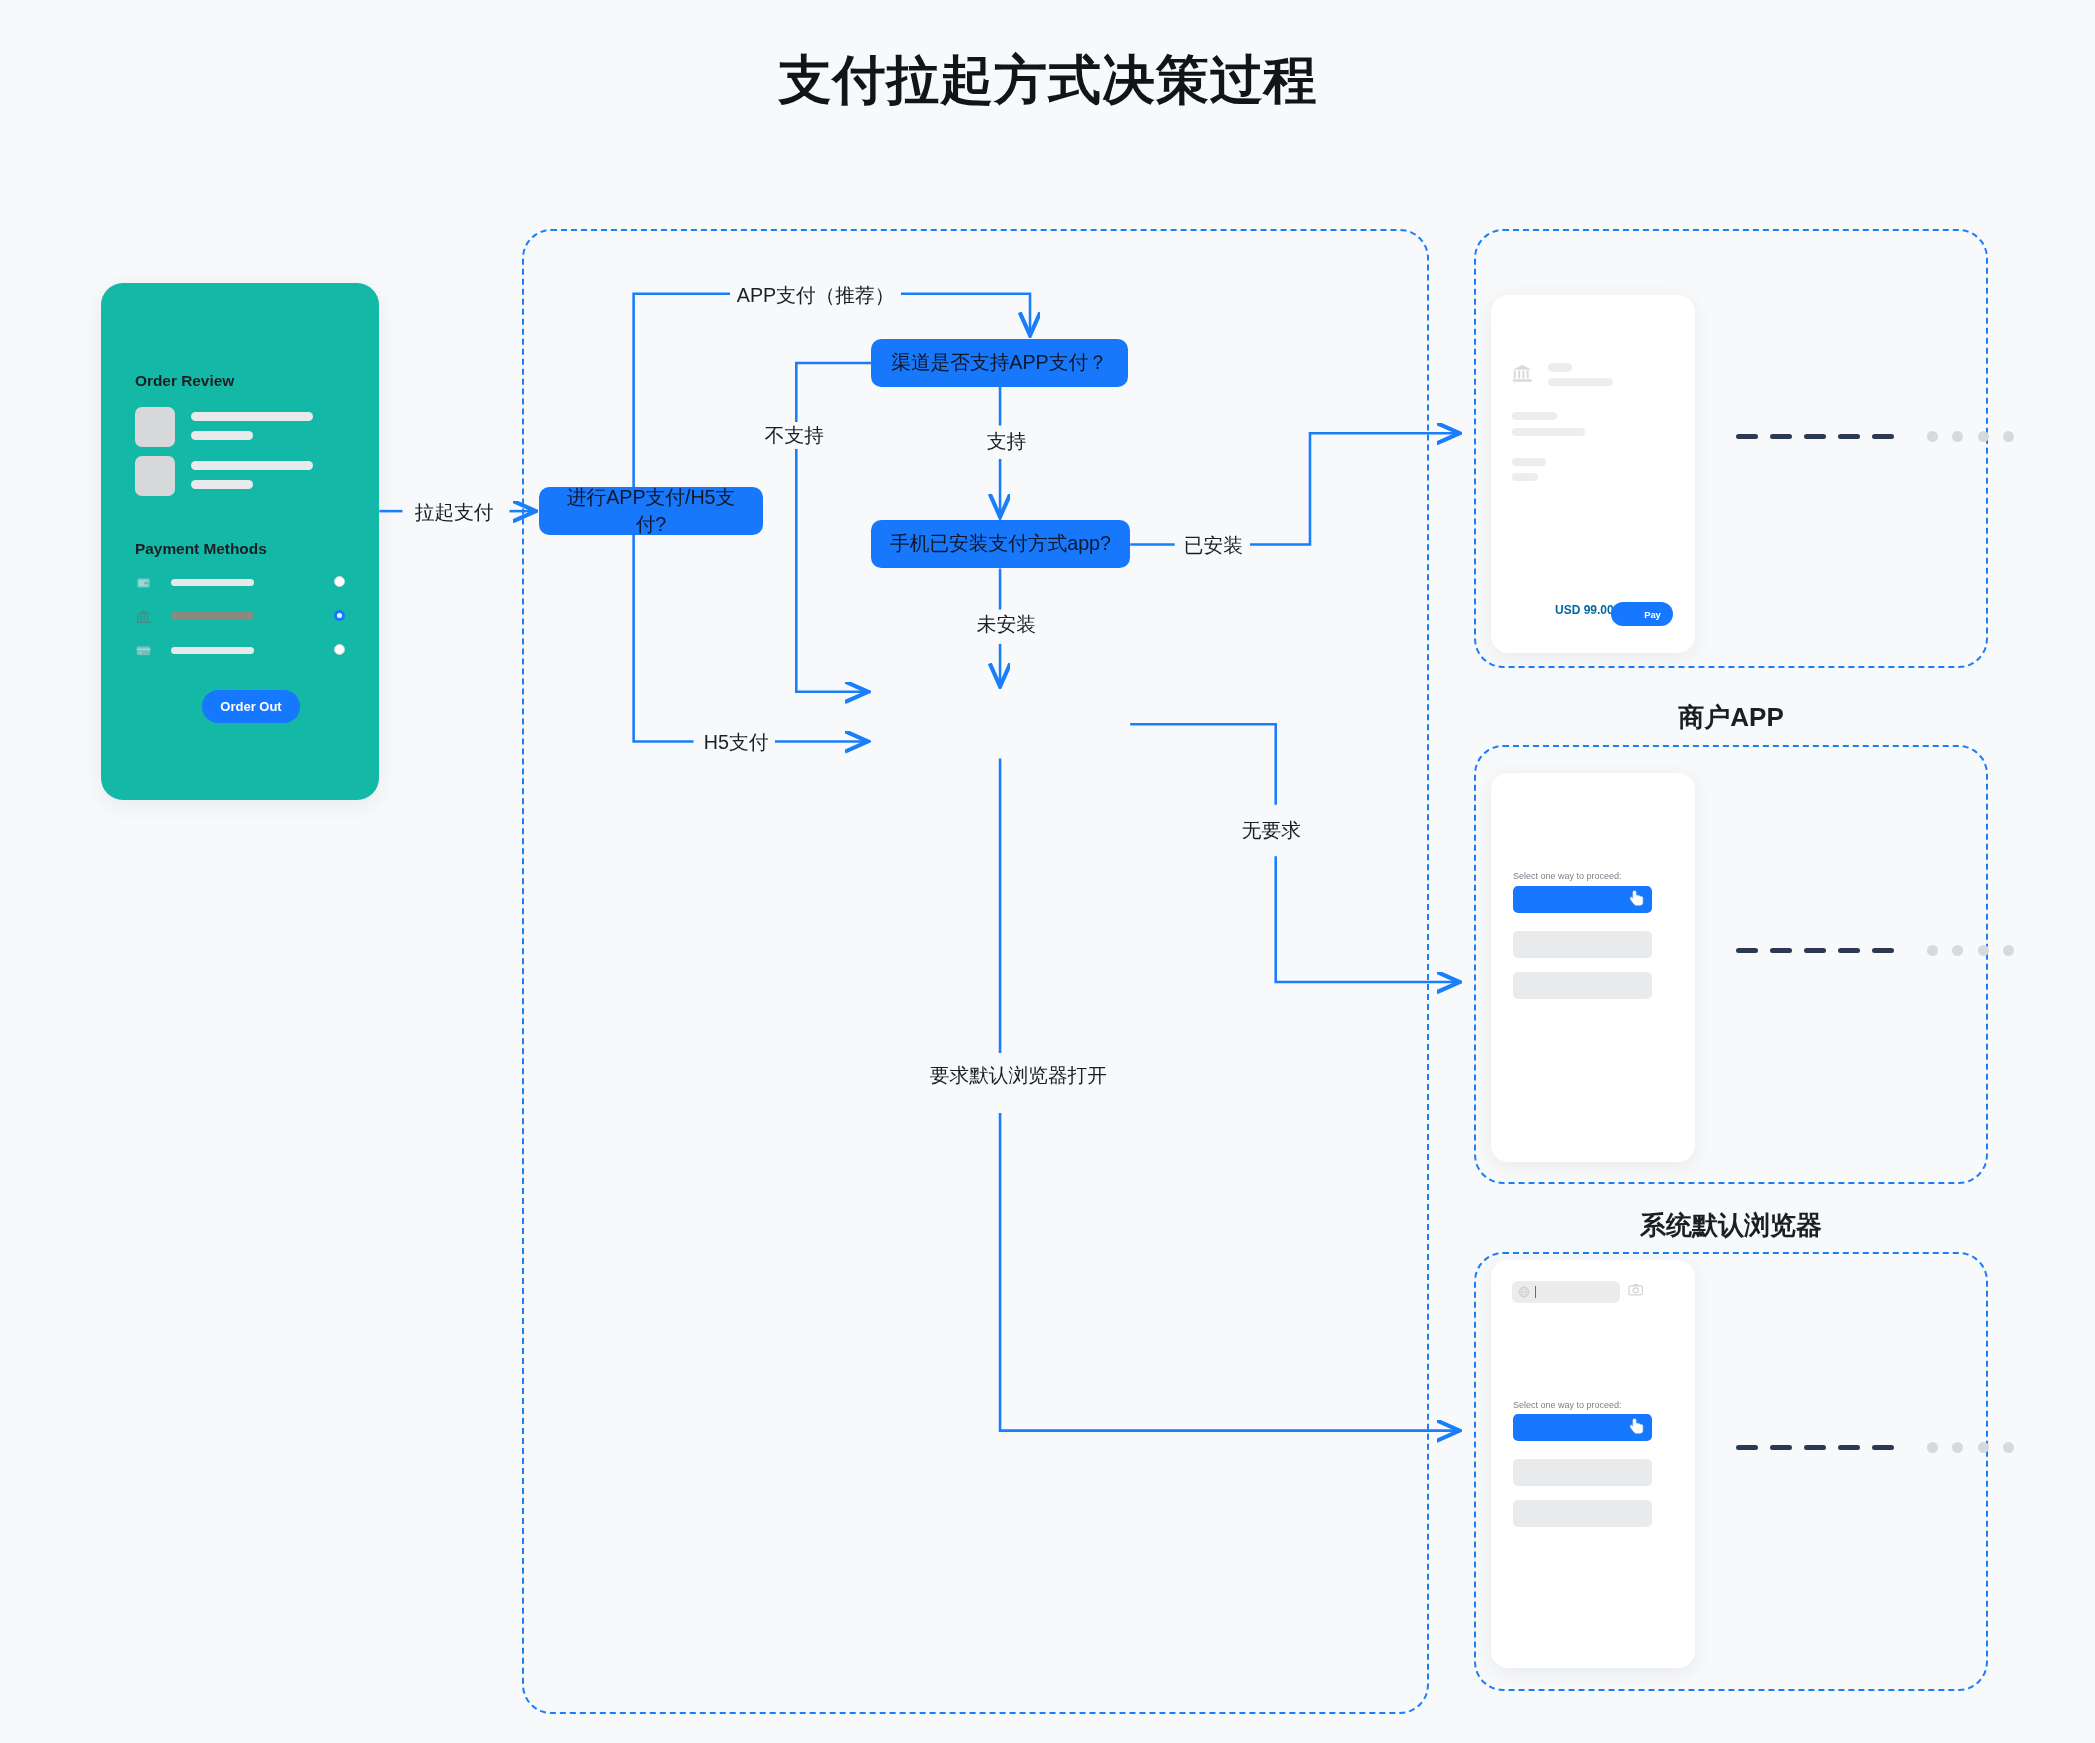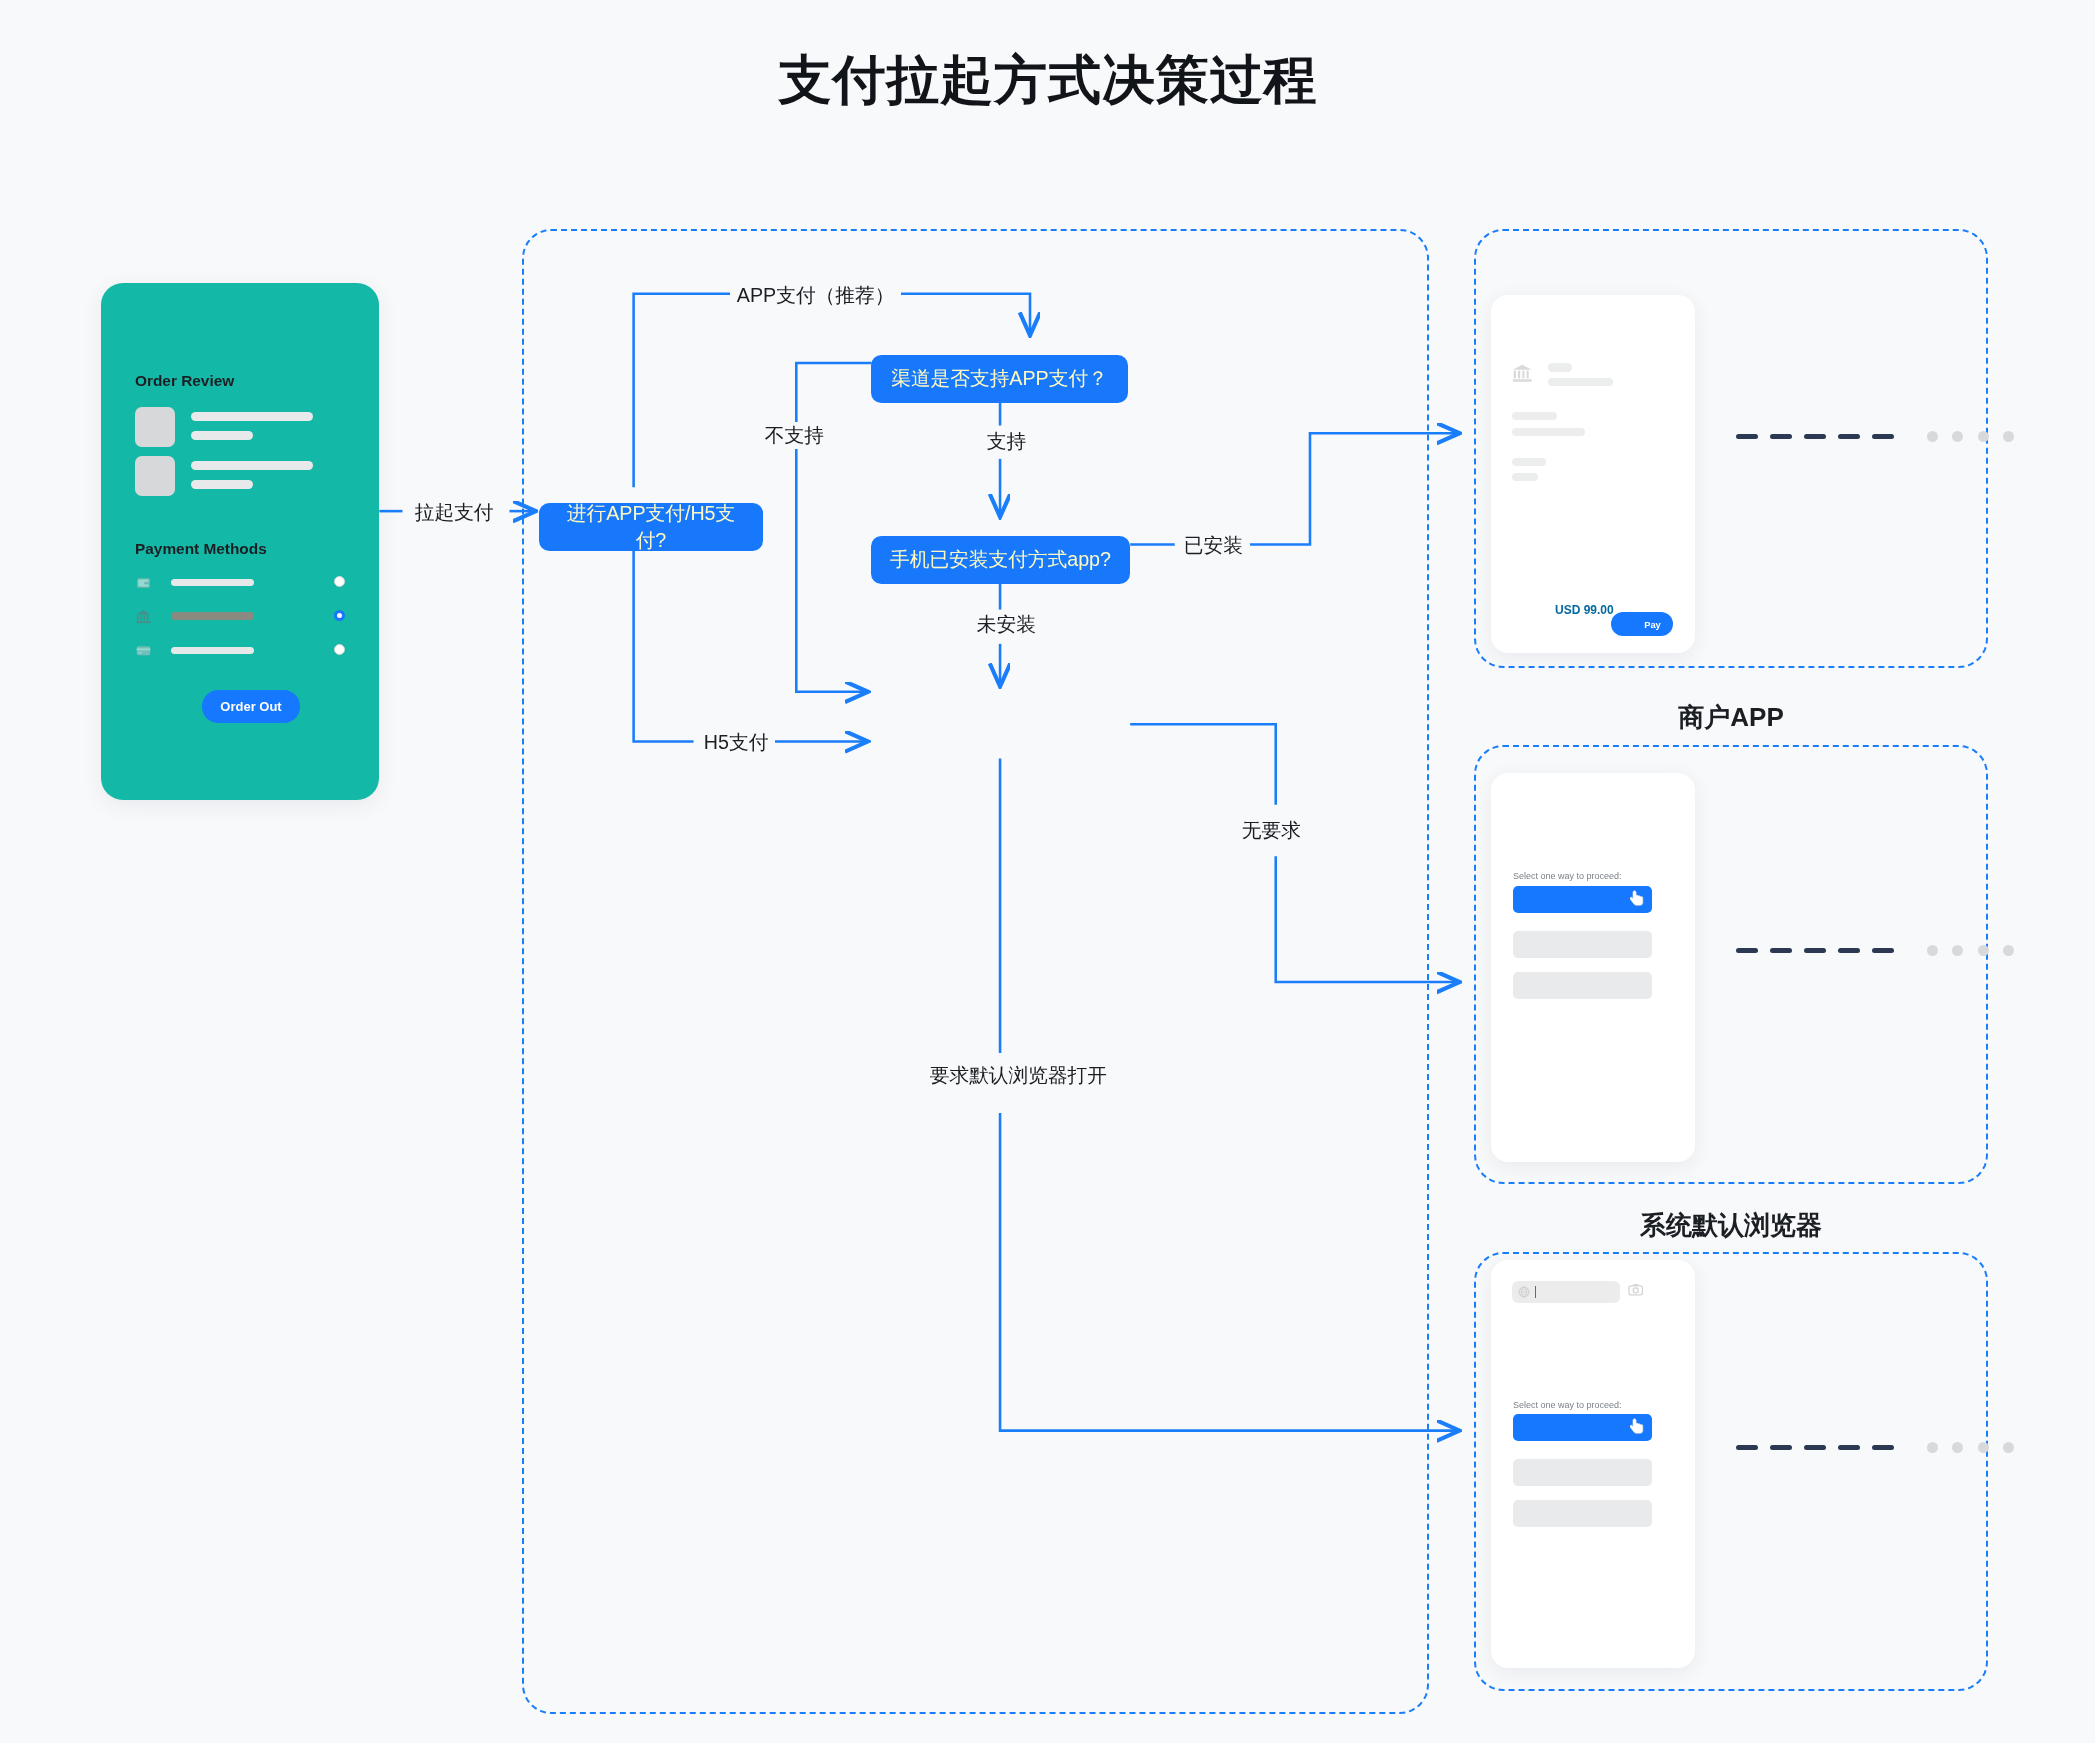--- a/index.html
+++ b/index.html
@@ -64,27 +64,26 @@
     position:absolute; text-align:center; width:514px; left:1474px;
     font-size:26px; font-weight:600; color:#1b1f24;
   }
   #lbl-payapp  { top: 184px; }
   #lbl-mchapp  { top: 700px; }
   #lbl-browser { top: 1208px; }
 
   
   .node {
     position:absolute;
-    background:#1878fb; color:#fef9c3;
+    background:#1878fb; color:#0f172a;
     border-radius:10.3px;
     display:flex; align-items:center; justify-content:center;
     text-align:center;
     font-size:19.7px; line-height:1.38;
     padding: 0 13.7px;
-    margin-top: 16px;
   }
   #node-start { left: 539px;  top: 487px; width: 224px; height: 48px; }
   #node-q1    { left: 871px; top: 339px; width: 257px; height: 48px; }
   #node-q2    { left: 871px; top: 520px; width: 259px; height: 48px; }
   #node-q3    { left: 871px; top: 690px; width: 257px; height: 68px; }
 
   
   .edge-label {
     position:absolute; font-size:19.7px; color:#1b1f24;
     background:#f8f9fa; padding: 0 6.8px; white-space:nowrap;
@@ -97,21 +96,21 @@
     box-shadow: 0 4.3px 19px rgba(20,40,80,0.07);
   }
   #mp-payapp  { left: 1491px; top: 295px;  width: 204px; height: 358px; }
   #mp-mchapp  { left: 1491px; top: 773px;  width: 204px; height: 389px; }
   #mp-browser { left: 1491px; top: 1260px; width: 204px; height: 408px; }
 
   .mp-bar { position:absolute; background:#eceded; border-radius:4.3px; height:7.7px; }
   .bank-glyph { position:absolute; opacity:.25; }
 
   .usd-text { position:absolute; left:22px; bottom:36px; font-size:12px; font-weight:700; color:#0369a1;margin-left:42px; }
-  .pay-btn  { position:absolute; right:22px; bottom:17px; width:62px; height:24px;
+  .pay-btn  { position:absolute; right:22px; bottom:27px; width:62px; height:24px;
               background:#1677ff; border-radius:12px; color:#fff;
               font-size:9.4px; font-weight:700; display:flex; align-items:center; justify-content:center;padding-left:21px;}
 
   .sel-label { position:absolute; left:22px; font-size:9px; color:#7b8089; }
   .sel-btn   { position:absolute; left:22px; width:139px; height:26.5px; border-radius:5.1px; background:#1677ff; }
   .sel-row   { position:absolute; left:22px; width:139px; height:26.5px; border-radius:5.1px; background:#e9eaeb; }
   .cursor-ic { position:absolute; right:6.8px; top:3.4px; width:15.4px; height:19px; }
 
   .addr-bar { position:absolute; left:20.5px; top:20.5px; width:108px; height:22px; background:#ececec; border-radius:6px; }
   .addr-globe{ position:absolute; left:6px; top:5.1px; width:12px; height:12px; opacity:.35; }

